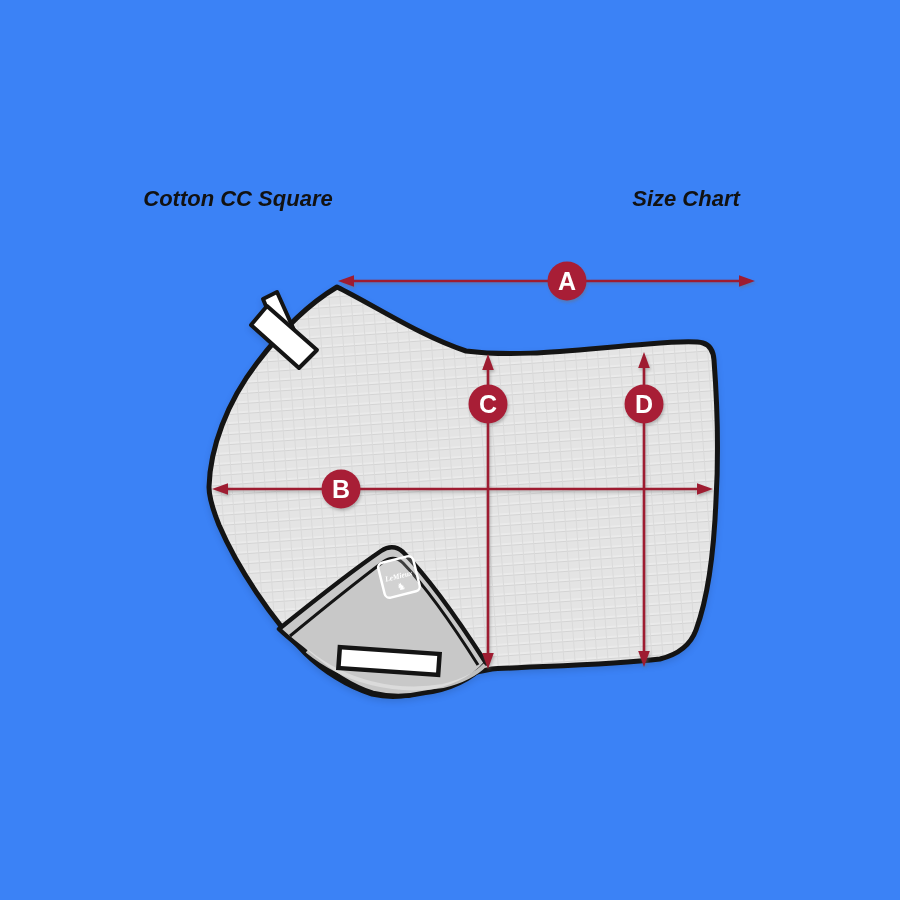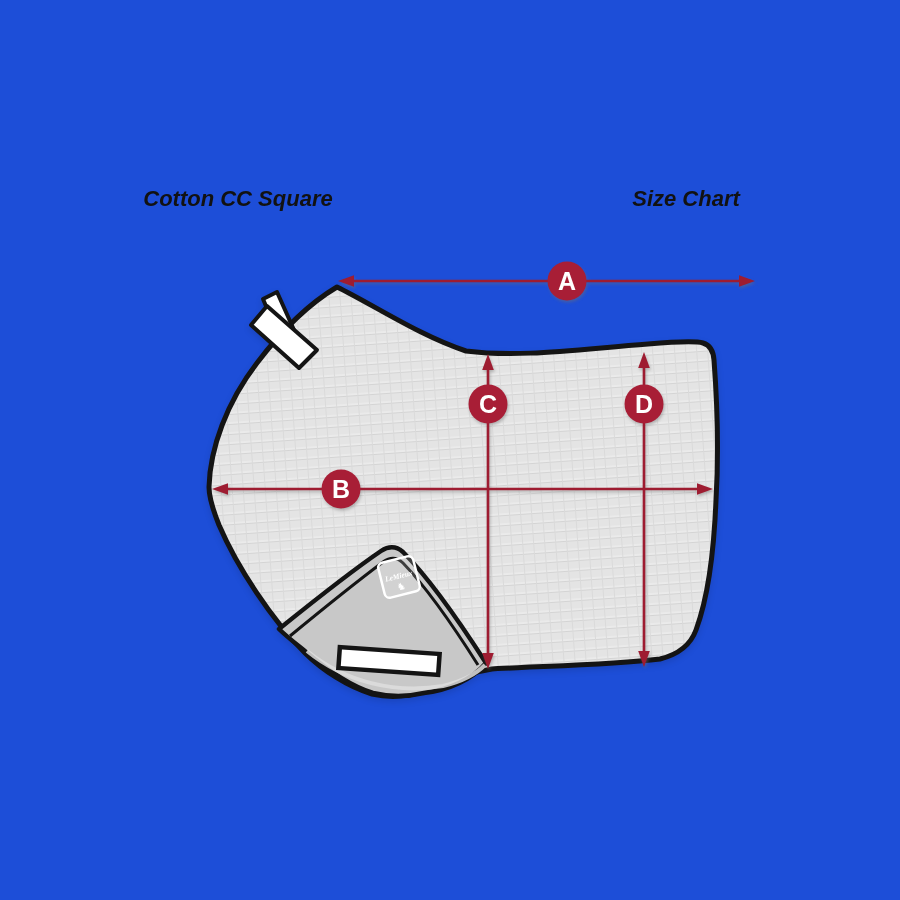--- a/index.html
+++ b/index.html
@@ -1,17 +1,17 @@
 <!DOCTYPE html>
 <html><head>
 <meta charset="utf-8">
 <style>
   html,body{margin:0;padding:0;background:#ffffff;}
   .stage{
-    position:relative;width:900px;height:900px;background:#1d4ed8;overflow:hidden;
+    position:relative;width:900px;height:900px;background:#3b82f6;overflow:hidden;
     font-family:"Liberation Sans", sans-serif;
   }
   svg{display:block;}
   .title-text{
     font-family:"Liberation Sans", sans-serif;
     font-weight:bold;font-style:italic;fill:#121212;font-size:22px;letter-spacing:0px;
   }
   .pad-layer{filter:drop-shadow(0px 3px 3px rgba(0,0,0,0.12));}
   .measure-layer{filter:drop-shadow(1.5px 2.5px 1.5px rgba(110,110,110,0.45));}
   .measure-letter{

